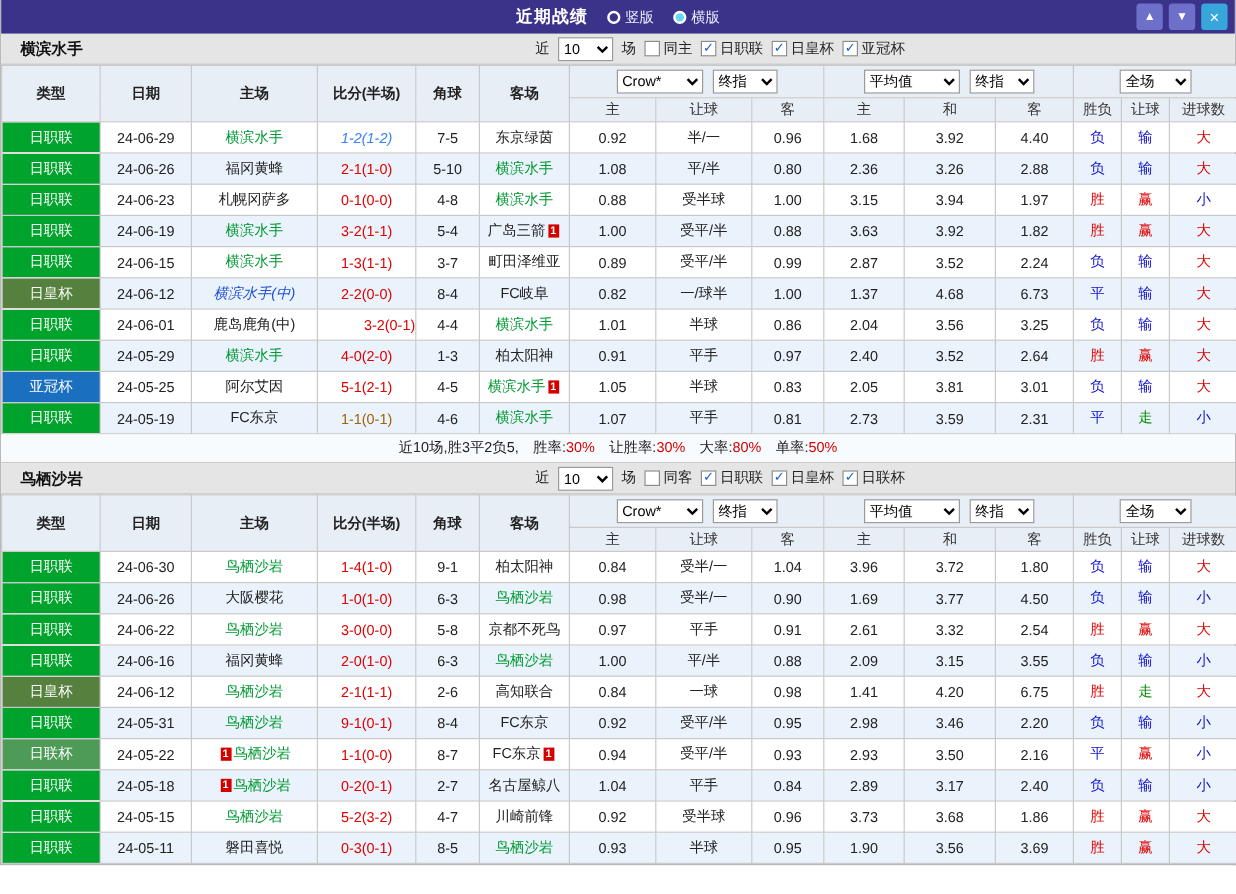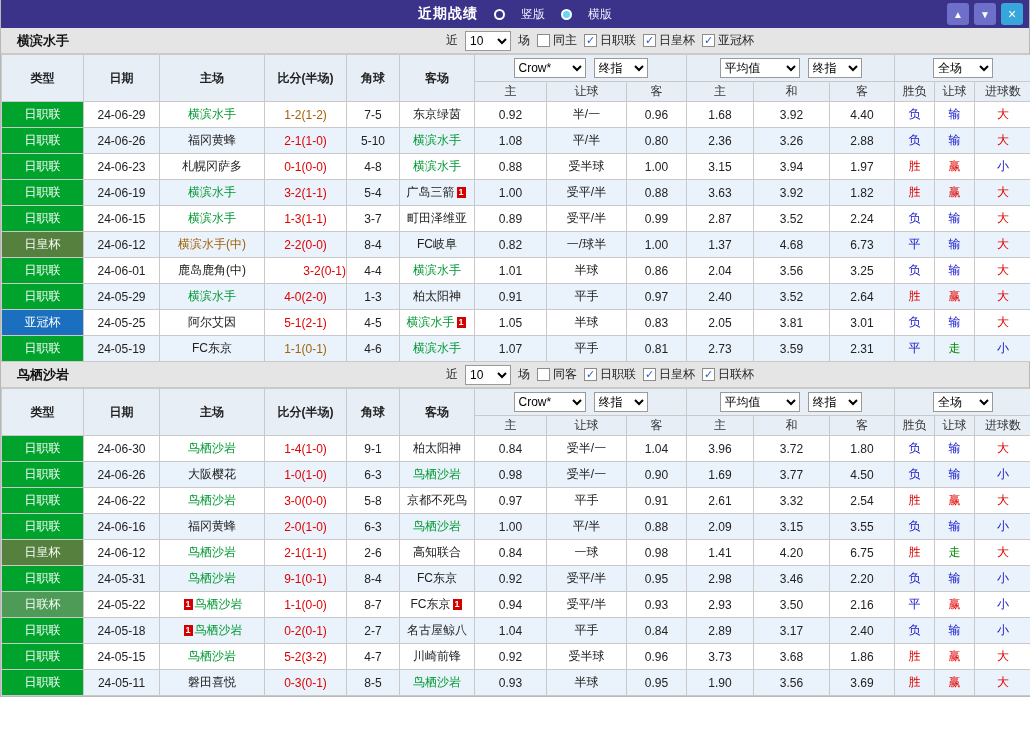--- a/index.html
+++ b/index.html
@@ -8,21 +8,21 @@
     width:1030px; height:745px; overflow:hidden;
     font-family:"Liberation Sans","DejaVu Sans",sans-serif;
     font-size:12px; color:#222;
   }
   .page { width:1030px; border-left:1px solid #B8B8B8; border-right:1px solid #B8B8B8; border-bottom:1px solid #B8B8B8; }
 
   
   .titlebar { height:28px; background:#3A3389; position:relative; display:flex; align-items:center; justify-content:center; color:#fff; }
   .tb-center { display:flex; align-items:center; gap:16px; }
   .tb-title { font-weight:bold; font-size:14px; color:#FFFFFF; letter-spacing:1px; }
-  .radio { display:inline-flex; align-items:center; gap:16px; cursor:pointer; font-size:12px; color:#E9ECFF; }
+  .radio { display:inline-flex; align-items:center; gap:4px; cursor:pointer; font-size:12px; color:#E9ECFF; }
   .radio-dot { width:11px; height:11px; border-radius:50%; border:2px solid #FFFFFF; background:transparent; display:inline-block; }
   .radio-dot.filled { background:#66D6F5; }
   .tb-buttons { position:absolute; right:6px; top:3px; display:flex; gap:5px; }
   .tb-btn { width:22px; height:22px; border-radius:3px; color:#fff; display:flex; align-items:center; justify-content:center; font-size:10px; cursor:pointer; }
   .tb-btn.updown { background:#6E6FC9; }
   .tb-btn.close { background:#36A6DB; font-size:14px; }
 
   
   .section-bar { height:26px; background:#E5E5E5; border-bottom:1px solid #C9C9C9; display:flex; align-items:center; padding:0 16px; }
   .team-name { font-weight:bold; font-size:13px; width:170px; color:#111; }
@@ -145,21 +145,21 @@
               <th>胜负</th>
               <th>让球</th>
               <th>进球数</th>
             </tr>
           </thead>
           <tbody>
             <tr>
               <td class="league" style="background: rgb(0, 163, 44);">日职联</td>
               <td>24-06-29</td>
               <td><span class="hl" style="color: rgb(0, 153, 51);">横滨水手</span></td>
-              <td class="score" style="color: #a16207;">1-2(1-2)</td>
+              <td class="score" style="color: #3b82f6; font-style: italic;">1-2(1-2)</td>
               <td>7-5</td>
               <td><span>东京绿茵</span></td>
               <td>0.92</td>
               <td>半/一</td>
               <td>0.96</td>
               <td>1.68</td>
               <td>3.92</td>
               <td>4.40</td>
               <td style="color: rgb(20, 20, 204);">负</td>
               <td style="color: rgb(20, 20, 204);">输</td>
@@ -229,21 +229,21 @@
               <td>2.87</td>
               <td>3.52</td>
               <td>2.24</td>
               <td style="color: rgb(20, 20, 204);">负</td>
               <td style="color: rgb(20, 20, 204);">输</td>
               <td style="color: rgb(224, 0, 0);">大</td>
             </tr>
             <tr class="alt">
               <td class="league" style="background: rgb(85, 128, 62);">日皇杯</td>
               <td>24-06-12</td>
-              <td><span class="hl" style="color: #a16207;">横滨水手(中)</span></td>
+              <td><span class="hl" style="color: #1d4ed8; font-style: italic;">横滨水手(中)</span></td>
               <td class="score" style="color: rgb(224, 0, 0);">2-2(0-0)</td>
               <td>8-4</td>
               <td><span>FC岐阜</span></td>
               <td>0.82</td>
               <td>一/球半</td>
               <td>1.00</td>
               <td>1.37</td>
               <td>4.68</td>
               <td>6.73</td>
               <td style="color: rgb(20, 20, 204);">平</td>
@@ -313,20 +313,27 @@
               <td>0.81</td>
               <td>2.73</td>
               <td>3.59</td>
               <td>2.31</td>
               <td style="color: rgb(20, 20, 204);">平</td>
               <td style="color: rgb(0, 138, 0);">走</td>
               <td style="color: rgb(20, 20, 204);">小</td>
             </tr>
           </tbody>
         </table>
+        <div class="summary">
+          <span>近10场,胜3平2负5,</span>
+          <span class="stat"><span>胜率:</span><span class="val">30%</span></span>
+          <span class="stat"><span>让胜率:</span><span class="val">30%</span></span>
+          <span class="stat"><span>大率:</span><span class="val">80%</span></span>
+          <span class="stat"><span>单率:</span><span class="val">50%</span></span>
+        </div>
       </div>
       <div class="section">
         <div class="section-bar">
           <span class="team-name">鸟栖沙岩</span>
           <div class="filters">
             <span>近</span>
             <select style="width: 46px;"><option>10</option></select>
             <span>场</span>
             <label class="cb">
               <span class="cb-box"></span>

